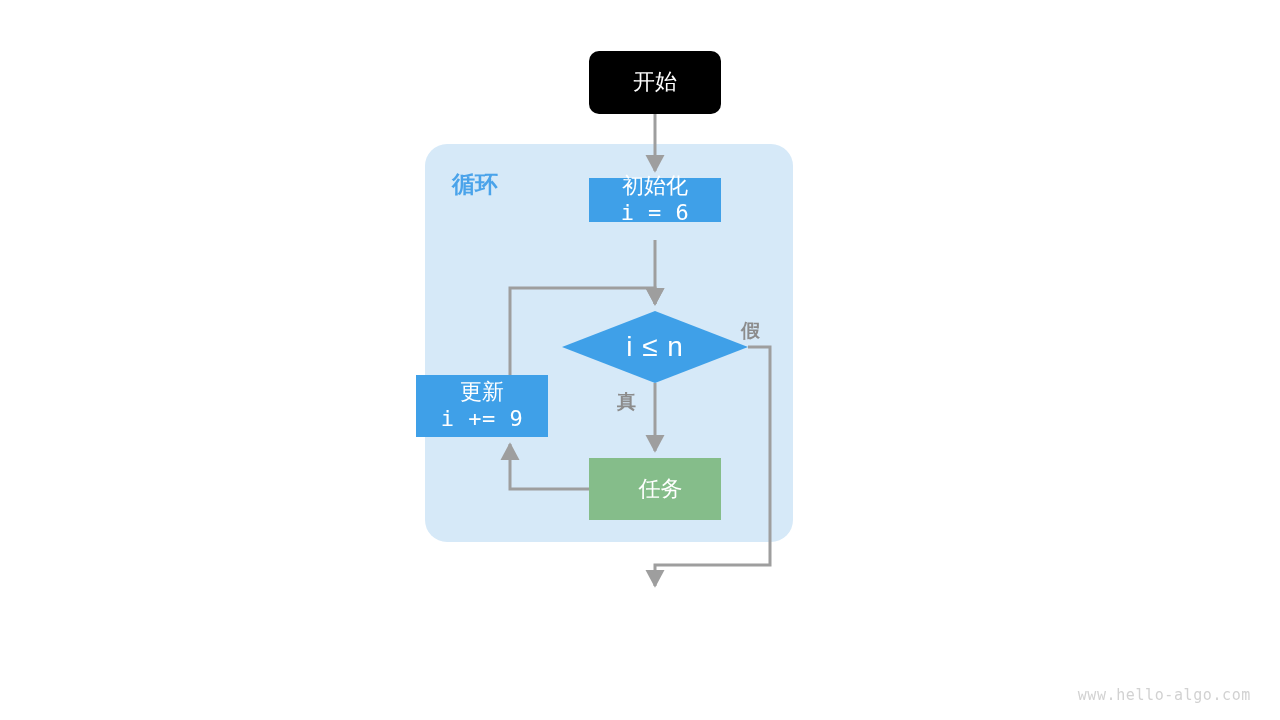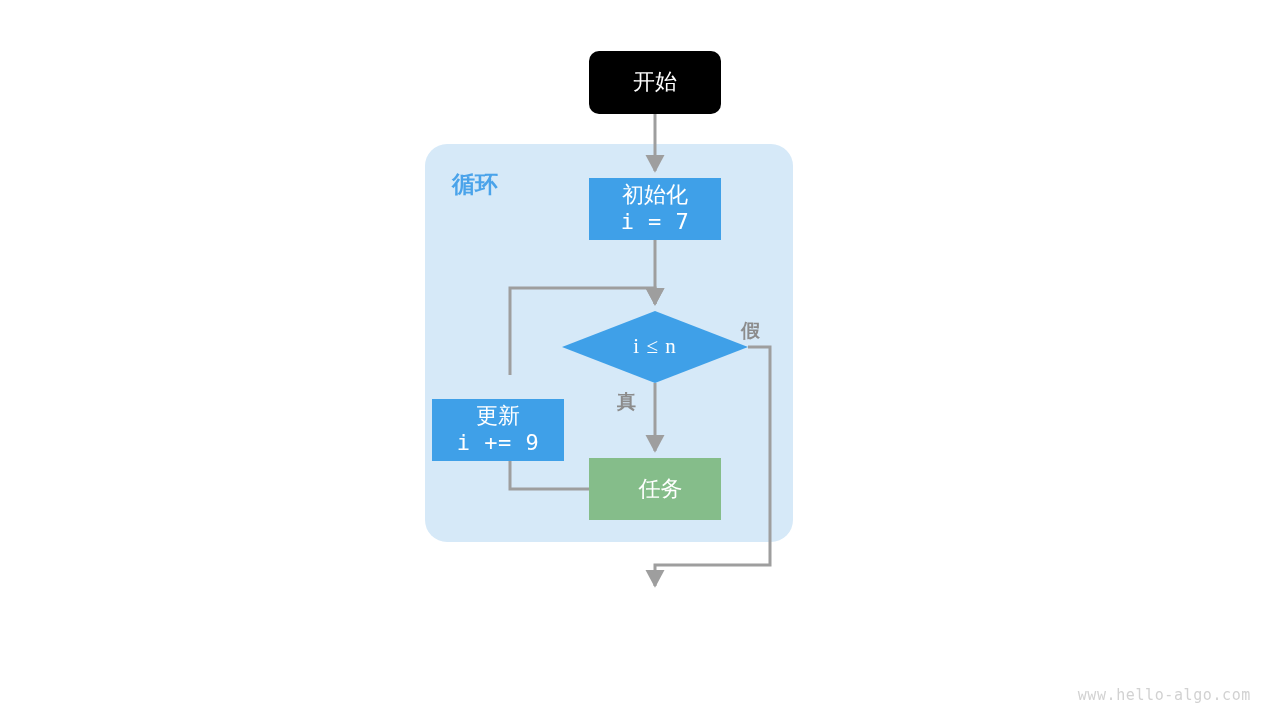--- a/index.html
+++ b/index.html
@@ -39,22 +39,22 @@
     border-radius: 10px;
     font-size: 23px;
   }
   #node-start { left: 589px; top: 51px;  width: 132px; height: 63px; }
   #node-end   { left: 589px; top: 593px; width: 132px; height: 63px; }
 
   
   .process {
     background: #3fa0e8;
   }
-  #node-init   { left: 589px; top: 178px; width: 132px; height: 62px; }
-  #node-update { left: 432px; top: 375px; width: 132px; height: 62px; margin-top: 24px; }
+  #node-init   { left: 589px; top: 178px; width: 132px; height: 44px; }
+  #node-update { left: 416px; top: 375px; width: 132px; height: 62px; }
 
   .line-cn {
     font-size: 22px;
     font-family: "Liberation Sans", "DejaVu Sans", sans-serif;
   }
   .line-code {
     font-size: 22px;
     font-family: "DejaVu Sans Mono", "Liberation Mono", monospace;
     letter-spacing: 0.5px;
   }
@@ -71,22 +71,22 @@
   #node-decision {
     left: 562px;
     top: 311px;
     width: 186px;
     height: 72px;
     z-index: 3;
   }
   #node-decision .diamond-text {
     position: relative;
     z-index: 2;
-    font-size: 21px;
-    font-family: Liberation Serif, serif;
+    font-size: 28px;
+    font-family: Liberation Sans, sans-serif;
     color: #ffffff;
     letter-spacing: 1px;
   }
   #loop-label {
     position: absolute;
     left: 452px;
     top: 169px;
     font-size: 23px;
     font-weight: bold;
     color: #4aa3ea;
@@ -153,21 +153,21 @@
 <div class="nodes-layer">
 
   <div id="loop-label">循环</div>
 
   <div class="node terminator" id="node-start">
     <span class="line-cn">开始</span>
   </div>
 
   <div class="node process" id="node-init">
     <span class="line-cn">初始化</span>
-    <span class="line-code">i = 7</span>
+    <span class="line-code">i = 6</span>
   </div>
 
   <div class="node" id="node-decision">
     <span class="diamond-text">i ≤ n</span>
   </div>
 
   <div class="node process" id="node-update">
     <span class="line-cn">更新</span>
     <span class="line-code">i += 9</span>
   </div>

